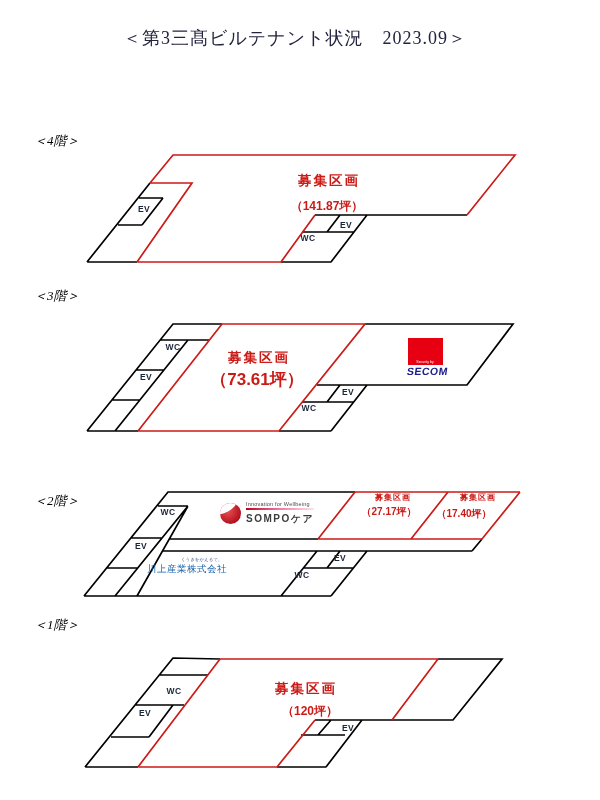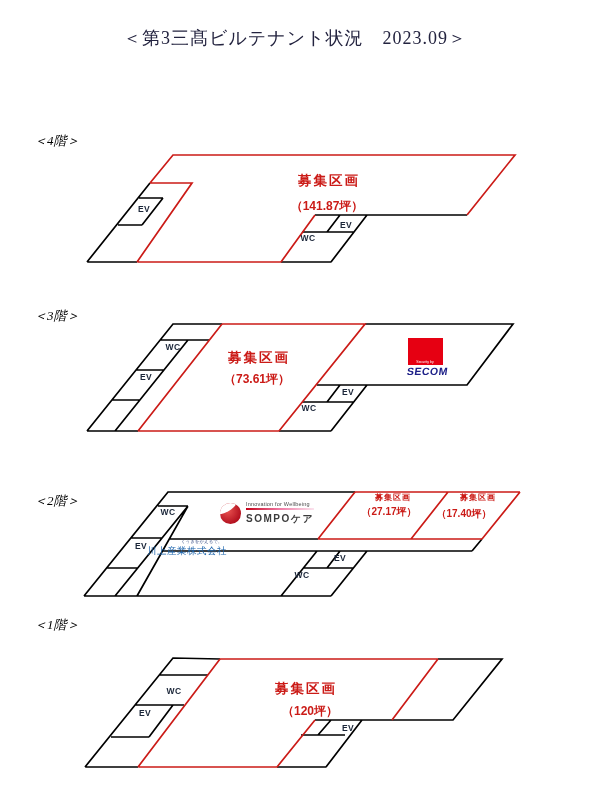--- a/index.html
+++ b/index.html
@@ -8,53 +8,53 @@
   .title{position:absolute;left:0;top:26px;width:590px;text-align:center;margin:0;
          font-family:"Liberation Serif","DejaVu Serif",serif;font-weight:normal;
          font-size:18px;letter-spacing:1px;color:#23233f;}
   .floor-label{position:absolute;left:34px;font-family:"Liberation Serif","DejaVu Serif",serif;
          font-style:italic;font-size:13px;color:#000000;}
   .plan-svg{position:absolute;left:0;top:0;}
   .lbl{position:absolute;transform:translate(-50%,-50%);white-space:nowrap;color:#1a2538;}
   .room{font-size:8.5px;letter-spacing:.3px;font-weight:bold;}
   .vac-name{font-size:13.5px;font-weight:bold;color:#cb1b17;letter-spacing:2px;}
   .vac-area{font-size:12px;font-weight:bold;color:#cb1b17;}
-  .vac-area-lg{font-size:12px;text-align:center;}
+  .vac-area-lg{font-size:17px;text-align:center;}
   .vac-sm{font-size:8px;font-weight:bold;color:#cb1b17;letter-spacing:1px;}
   .vac-sm-area{font-size:10px;font-weight:bold;color:#cb1b17;letter-spacing:0;}
   
   .secom{position:absolute;left:407px;top:338px;width:36px;text-align:center;}
   .secom-sq{width:35px;height:27px;background:#e60012;margin:0 auto;
             display:flex;align-items:flex-end;justify-content:center;}
   .secom-sub{font-size:3.5px;line-height:6px;color:#fff;}
   .secom-brand{font-size:10.5px;font-weight:bold;color:#1d2088;letter-spacing:.5px;
                transform:skewX(-8deg);margin-top:0;}
   
   .sompo{position:absolute;left:220px;top:501px;display:flex;align-items:center;gap:5px;}
   .sompo-globe{width:21px;height:21px;border-radius:50%;position:relative;overflow:hidden;
                background:radial-gradient(circle at 38% 38%, #e8504f 0%, #b00d1c 75%);}
   .sompo-swoosh{position:absolute;width:22px;height:8px;background:#fff;border-radius:50%;
                 transform:rotate(-28deg);top:1px;left:-5px;}
   .sompo-tagline{font-size:5.5px;color:#4a4a4a;letter-spacing:.2px;}
   .sompo-bar{height:2px;background:linear-gradient(90deg,#c40018,#ef7ba5,#fbe3ee);margin:1px 0 2px;}
   .sompo-brand{font-size:10px;font-weight:bold;color:#3c3c3c;letter-spacing:1.5px;}
   
-  .kawakami{position:absolute;left:147px;top:539px;}
+  .kawakami{position:absolute;left:147px;top:557px;}
   .kawakami-tagline{font-size:4.5px;color:#44598c;margin-left:34px;}
   .kawakami-brand{font-size:9.5px;color:#1c64ac;letter-spacing:.5px;margin-top:1px;}
 </style>
 </head>
 <body>
 
 <div class="page">
 
   <h1 class="title">＜第3三髙ビルテナント状況　2023.09＞</h1>
 
   <div class="floor-label" style="top:132px">＜4階＞</div>
-  <div class="floor-label" style="top:307px">＜3階＞</div>
+  <div class="floor-label" style="top:287px">＜3階＞</div>
   <div class="floor-label" style="top:492px">＜2階＞</div>
   <div class="floor-label" style="top:616px">＜1階＞</div>
 
   <svg class="plan-svg" width="600" height="800" viewBox="0 0 600 800">
 
     <g fill="none">
       <path stroke="#000" stroke-width="1.7" d="
         M87,262 L150,183  M87,262 L137,262  M281,262 L331,262
         M467,215 L315,215 M367,215 L331,262
         M302,232 L354,232 M340,215 L327,232

